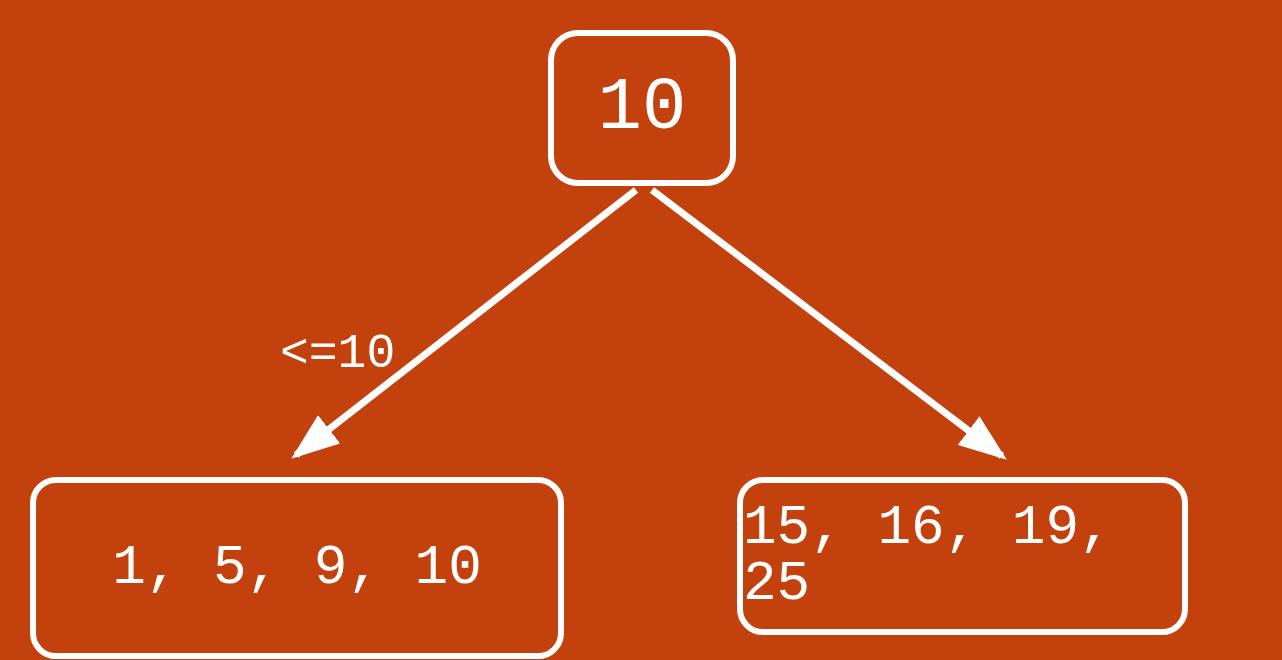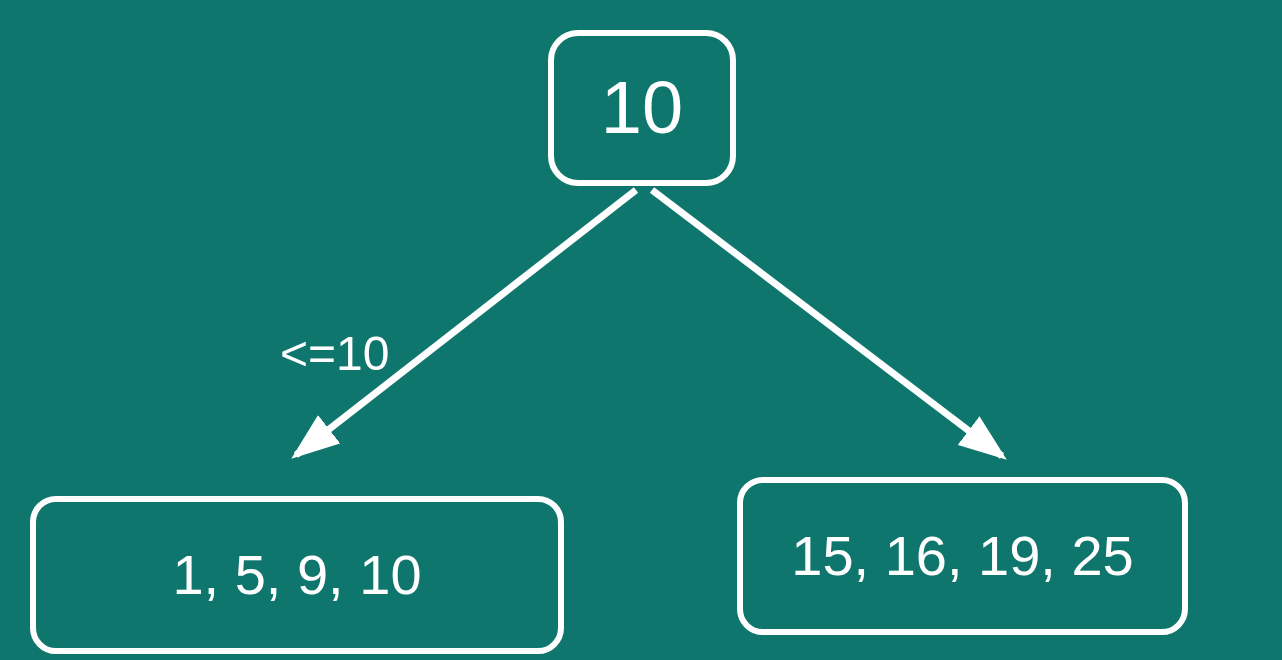--- a/index.html
+++ b/index.html
@@ -4,23 +4,23 @@
 <style>
   html, body {
     margin: 0;
     padding: 0;
     background: #050a28;
   }
   .canvas {
     position: relative;
     width: 1282px;
     height: 660px;
-    background: #0f766e;
+    background: #c2410c;
     overflow: hidden;
-    font-family: Liberation Sans, sans-serif;
+    font-family: Liberation Mono, monospace;
     color: #ffffff;
   }
   .edges {
     position: absolute;
     left: 0;
     top: 0;
     width: 1282px;
     height: 660px;
   }
   .node {
@@ -41,23 +41,23 @@
     height: 156px;
     border-radius: 30px;
     font-size: 74px;
   }
   .node-child {
     border-radius: 26px;
     font-size: 56px;
   }
   .node-child-left {
     left: 30px;
-    top: 496px;
+    top: 477px;
     width: 534px;
-    height: 158px;
+    height: 182px;
   }
   .node-child-right {
     left: 737px;
     top: 477px;
     width: 451px;
     height: 158px;
   }
   .edge-label {
     position: absolute;
     font-size: 48px;

